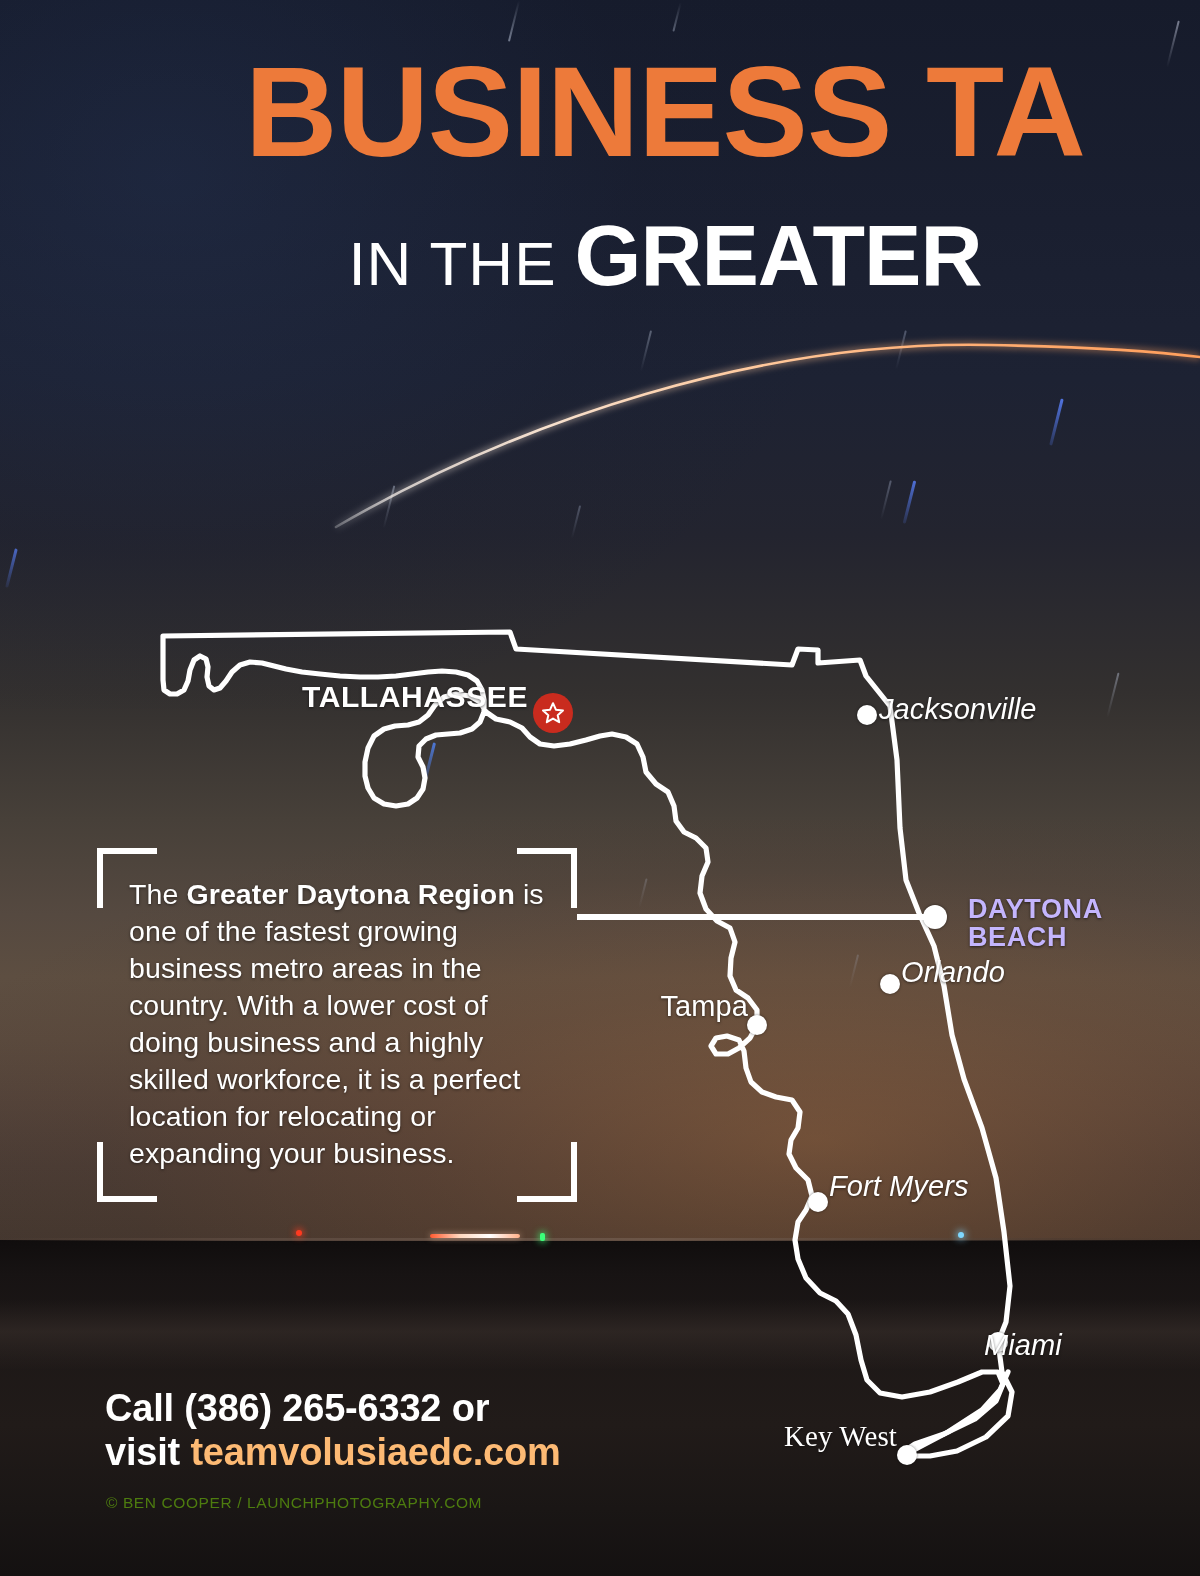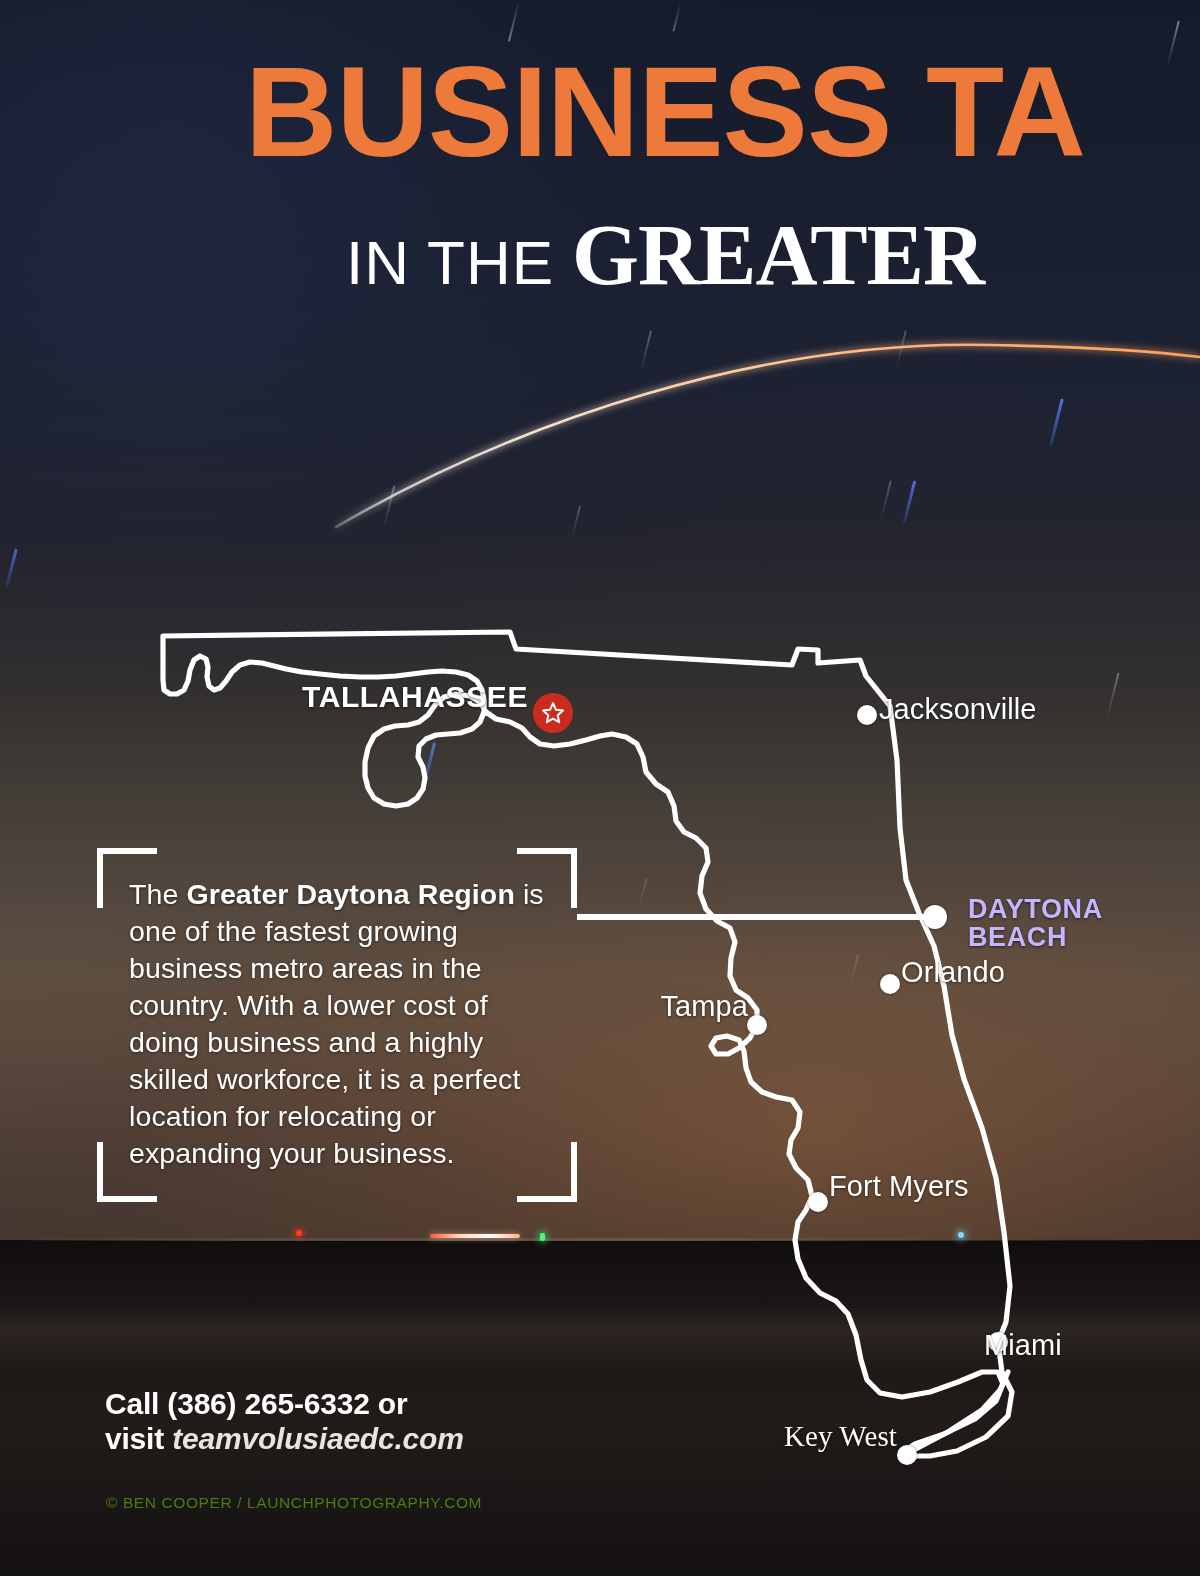--- a/index.html
+++ b/index.html
@@ -85,37 +85,37 @@
   #subline {
     position:absolute; left:0; top:212px; width:1330px;
     text-align:center; white-space:nowrap; color:#fff; line-height:1;
   }
   #subline .thin {
     font-size:62px; font-weight:normal; letter-spacing:1px;
     vertical-align:baseline;
   }
   #subline .heavy {
     font-size:86px; font-weight:bold; letter-spacing:-1px;
-    margin-left:18px; vertical-align:baseline;font-family:Liberation Serif, serif;
+    margin-left:18px; vertical-align:baseline;
   }
 
   
   #map { position:absolute; left:0; top:0; width:1200px; height:1576px; pointer-events:none; }
 
   .city-dot {
     position:absolute; width:20px; height:20px; border-radius:50%;
     background:#fff; transform:translate(-50%,-50%);
     box-shadow:0 0 3px rgba(0,0,0,.5);
   }
   .city-label {
     position:absolute; color:#ffffff; font-size:29px; font-weight:normal;
     white-space:nowrap; letter-spacing:.1px;
     text-shadow:0 1px 3px rgba(0,0,0,.55);
   }
-  .city-label.right { transform:translate(0,-50%); }
+  .city-label.right { transform:translate(0,-50%);font-style:italic; }
   .city-label.left  { transform:translate(-100%,-50%); }
   .city-label.cap {
     font-weight:bold; font-size:27px; letter-spacing:.6px;
   }
 
   
   #capital-marker {
     position:absolute; width:40px; height:40px; border-radius:50%;
     background:#C92B1E; transform:translate(-50%,-50%);
     display:flex; align-items:center; justify-content:center;
@@ -147,24 +147,24 @@
 
   
   #leader {
     position:absolute; left:577px; top:914px; width:360px; height:6px;
     background:#fff;
   }
 
   
   #cta {
     position:absolute; left:105px; top:1386px; width:660px;
-    font-size:30px; font-weight:bold; line-height:1.17;
+    font-size:38px; font-weight:bold; line-height:1.17;
     color:#fff; letter-spacing:-.2px;
   }
-  #cta .url { color:#e5e5e5;font-style:italic; }
+  #cta .url { color:#fdba74; }
   #credit {
     position:absolute; left:106px; top:1494px;
     color:#4d7c0f; font-size:15.5px; letter-spacing:.6px;
     font-family:"Liberation Sans", sans-serif;
   }
 </style>
 </head>
 <body>
 
 <div id="bg"></div>

